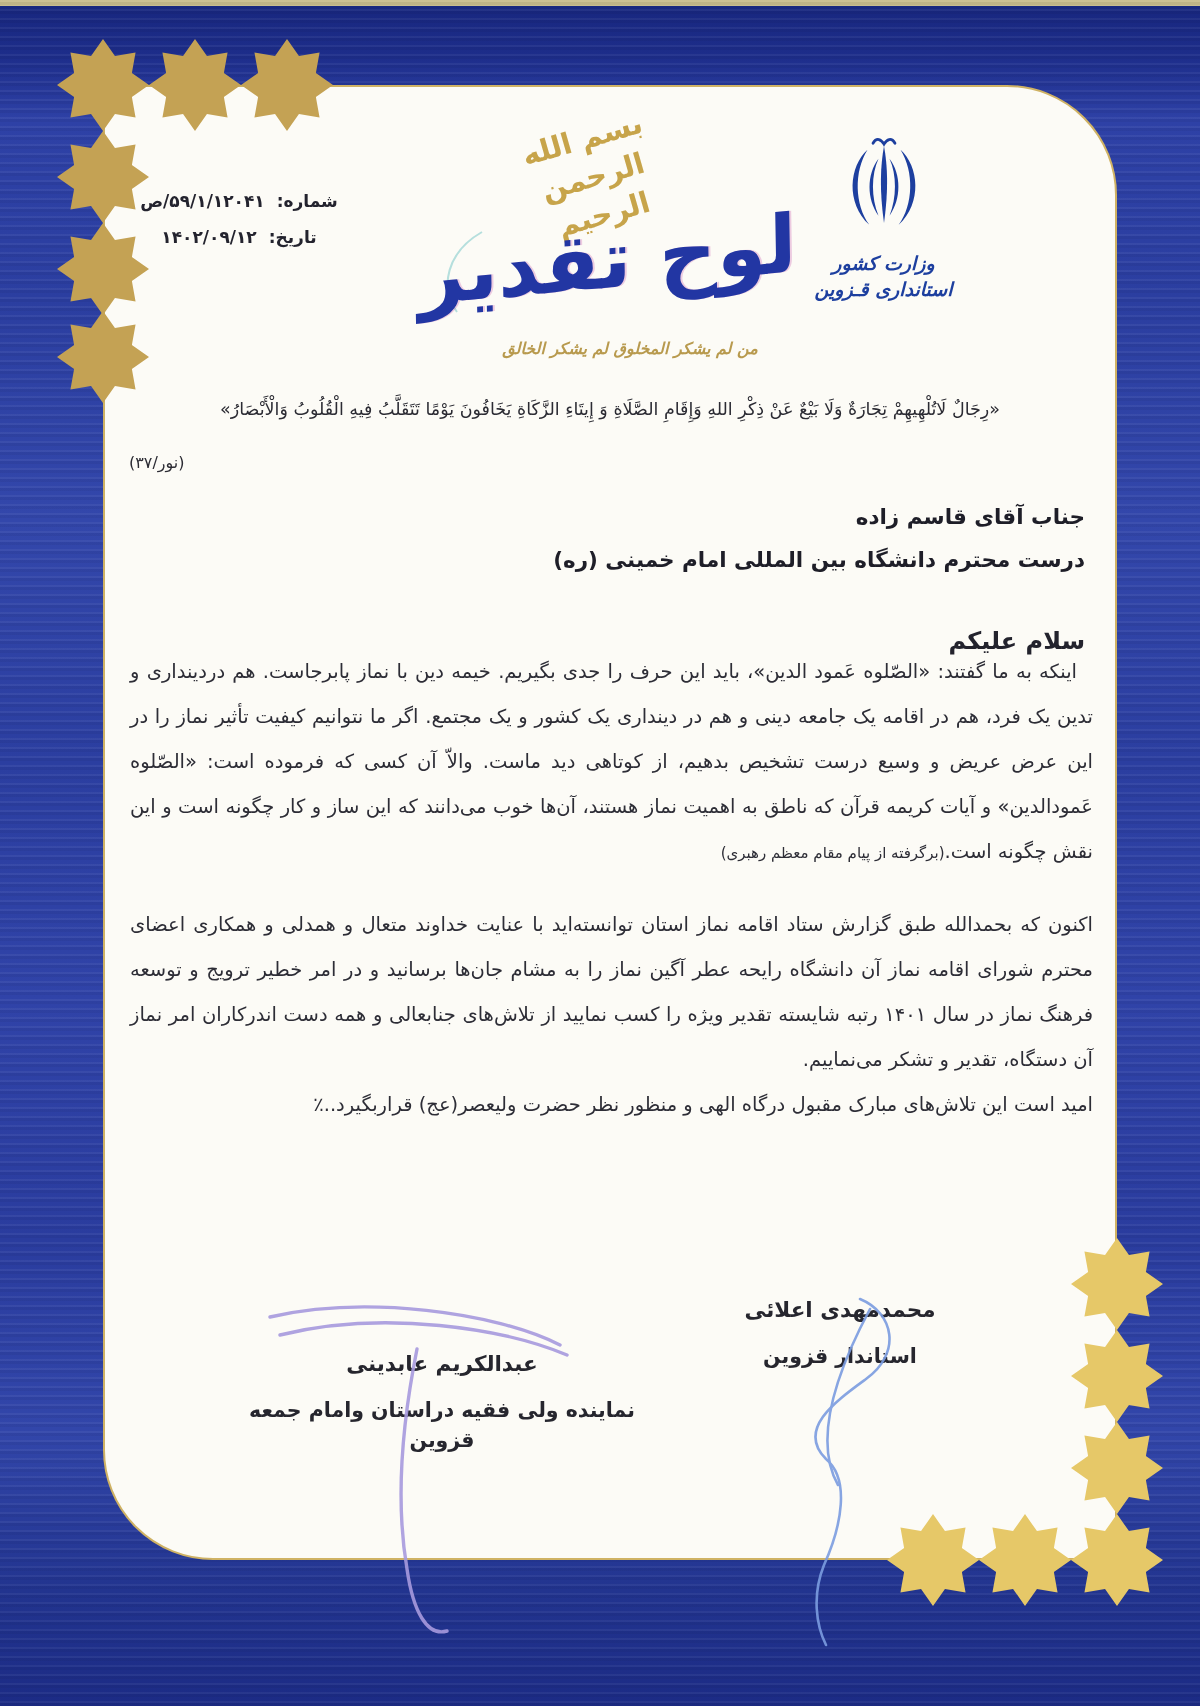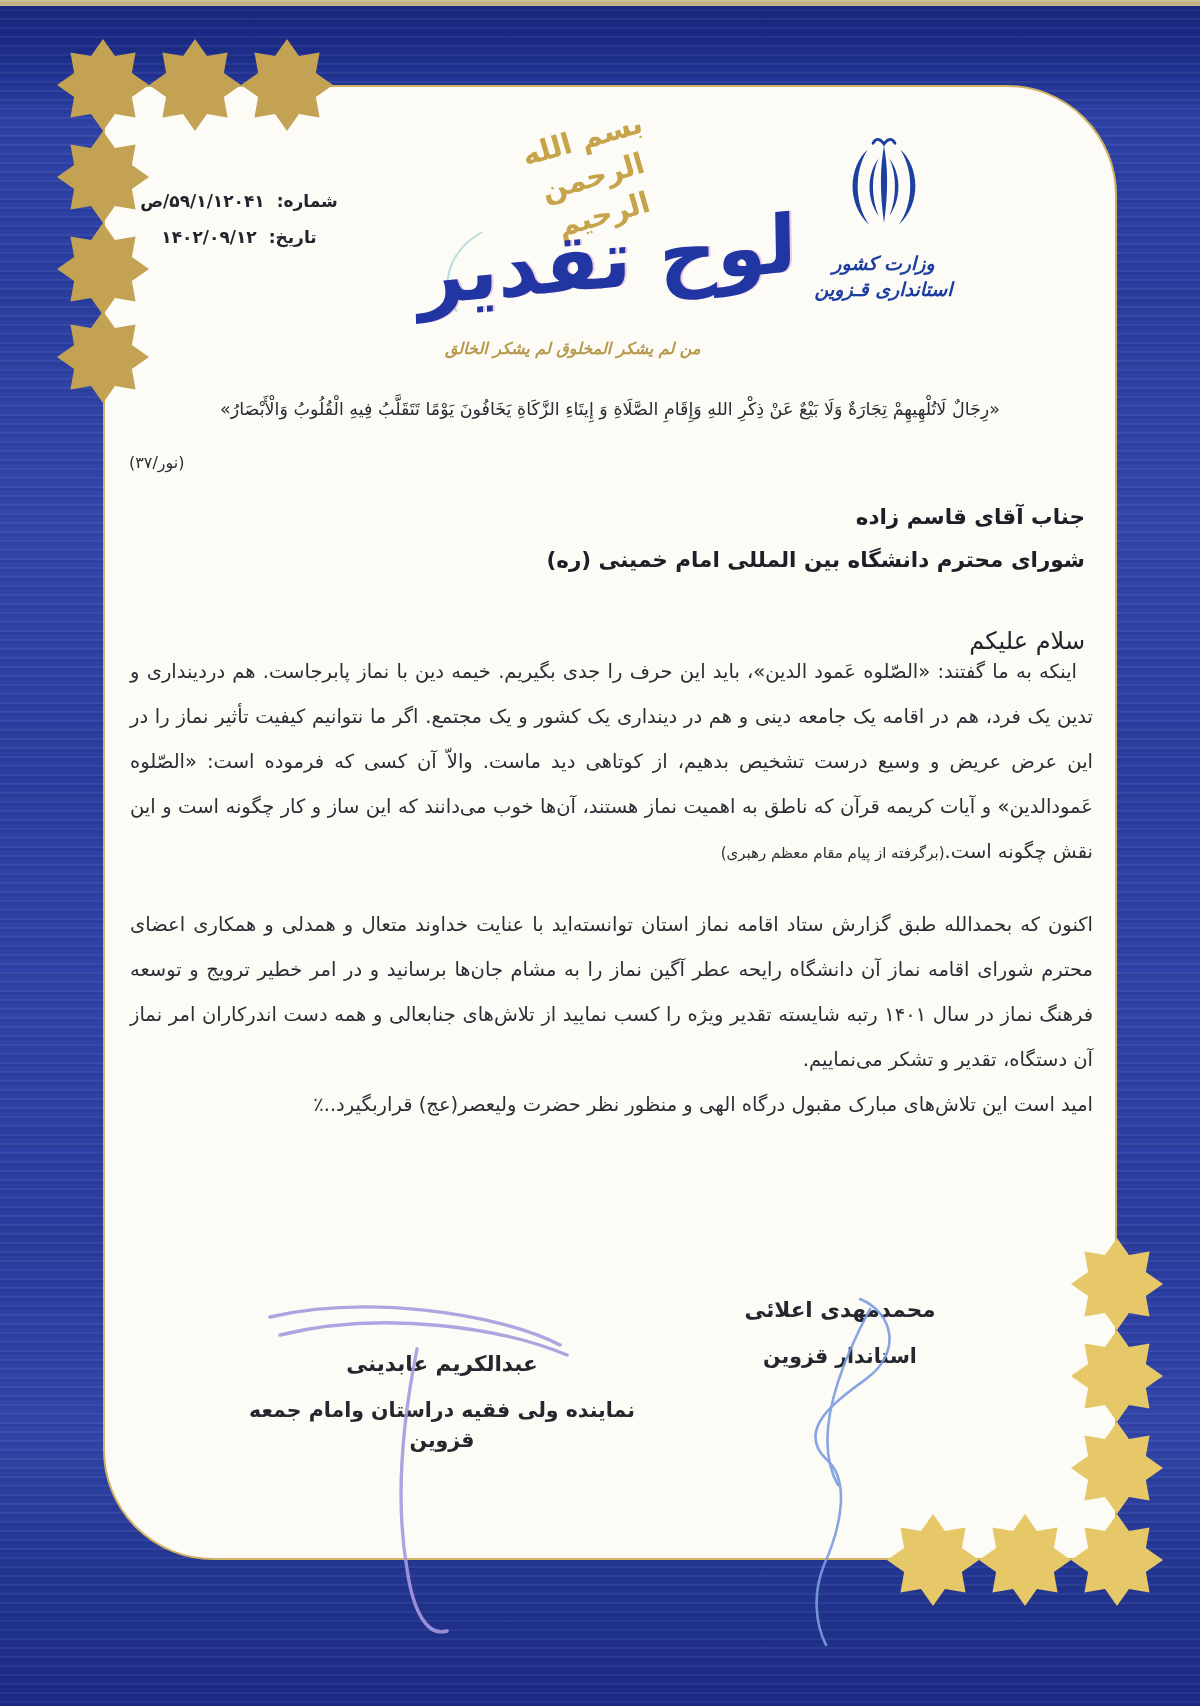--- a/index.html
+++ b/index.html
@@ -47,42 +47,42 @@
   .cert-title{
     position:absolute;top:128px;left:352px;width:340px;
     color:#2236a3;font-weight:bold;font-size:80px;line-height:1.1;
     direction:rtl;text-align:center;transform:rotate(-5deg) skewX(-4deg);
     text-shadow:2px 0 0 rgba(190,60,160,.25);
     white-space:nowrap;
   }
   .cert-motto{
     position:absolute;top:252px;left:340px;width:370px;
     color:#b89a4e;font-weight:bold;font-style:italic;font-size:16px;
-    direction:rtl;text-align:left;
+    direction:rtl;text-align:center;
   }
   .swoosh{position:absolute;top:140px;left:322px;}
   
   .verse{
     position:absolute;top:312px;left:10px;right:10px;
     direction:rtl;text-align:center;color:#2b2b33;
     font-size:17.5px;white-space:nowrap;
   }
   .verse-ref{
     position:absolute;top:366px;left:24px;
     direction:rtl;color:#2b2b33;font-size:16px;
   }
   
   .recipient{
     position:absolute;top:408px;right:30px;left:30px;
     direction:rtl;color:#1e1e28;
     font-weight:bold;font-size:21.5px;line-height:43px;
   }
   .salutation{
     position:absolute;top:540px;right:30px;
-    direction:rtl;color:#23232d;font-weight:normal;font-size:24px;
+    direction:rtl;color:#23232d;font-weight:bold;font-size:24px;
   }
   
   .body-text{
     position:absolute;top:562px;left:25px;right:22px;
     direction:rtl;text-align:justify;color:#2d2d36;
     font-size:19.5px;line-height:45px;
   }
   .body-text p{margin:0;text-indent:16px;}
   .body-text p.p2{margin-top:26px;text-indent:0;}
   .body-text p.p3{margin-top:0;text-indent:0;}
@@ -135,21 +135,21 @@
       </svg>
       <div class="letterhead-text">وزارت کشور</div>
       <div class="letterhead-text" style="margin-top:-6px;">استانداری قـزوین</div>
     </div>
 
     <div class="verse">«رِجَالٌ لَاتُلْهِيهِمْ تِجَارَةٌ وَلَا بَيْعٌ عَنْ ذِكْرِ اللهِ وَإِقَامِ الصَّلَاةِ وَ إِيتَاءِ الزَّكَاةِ يَخَافُونَ يَوْمًا تَتَقَلَّبُ فِيهِ الْقُلُوبُ وَالْأَبْصَارُ»</div>
     <div class="verse-ref">(نور/۳۷)</div>
 
     <div class="recipient">
       <div>جناب آقای قاسم زاده</div>
-      <div>شورای محترم دانشگاه بین المللی امام خمینی (ره)</div>
+      <div>درست محترم دانشگاه بین المللی امام خمینی (ره)</div>
     </div>
 
     <div class="salutation">سلام علیکم</div>
 
     <div class="body-text">
       <p class="p1"><span>اینکه به ما گفتند: «الصّلوه عَمود الدین»، باید این حرف را جدی بگیریم. خیمه دین با نماز پابرجاست. هم دردینداری و تدین یک فرد، هم در اقامه یک جامعه دینی و هم در دینداری یک کشور و یک مجتمع. اگر ما نتوانیم کیفیت تأثیر نماز را در این عرض عریض و وسیع درست تشخیص بدهیم، از کوتاهی دید ماست. والاّ آن کسی که فرموده است: «الصّلوه عَمودالدین» و آیات کریمه قرآن که ناطق به اهمیت نماز هستند، آن‌ها خوب می‌دانند که این ساز و کار چگونه است و این نقش چگونه است.</span><span class="src-note">(برگرفته از پیام مقام معظم رهبری)</span></p>
       <p class="p2">اکنون که بحمدالله طبق گزارش ستاد اقامه نماز استان توانسته‌اید با عنایت خداوند متعال و همدلی و همکاری اعضای محترم شورای اقامه نماز آن دانشگاه رایحه عطر آگین نماز را به مشام جان‌ها برسانید و در امر خطیر ترویج و توسعه فرهنگ نماز در سال ۱۴۰۱ رتبه شایسته تقدیر ویژه را کسب نمایید از تلاش‌های جنابعالی و همه دست اندرکاران امر نماز آن دستگاه، تقدیر و تشکر می‌نماییم.</p>
       <p class="p3">امید است این تلاش‌های مبارک مقبول درگاه الهی و منظور نظر حضرت ولیعصر(عج) قراربگیرد..٪</p>
     </div>
 

